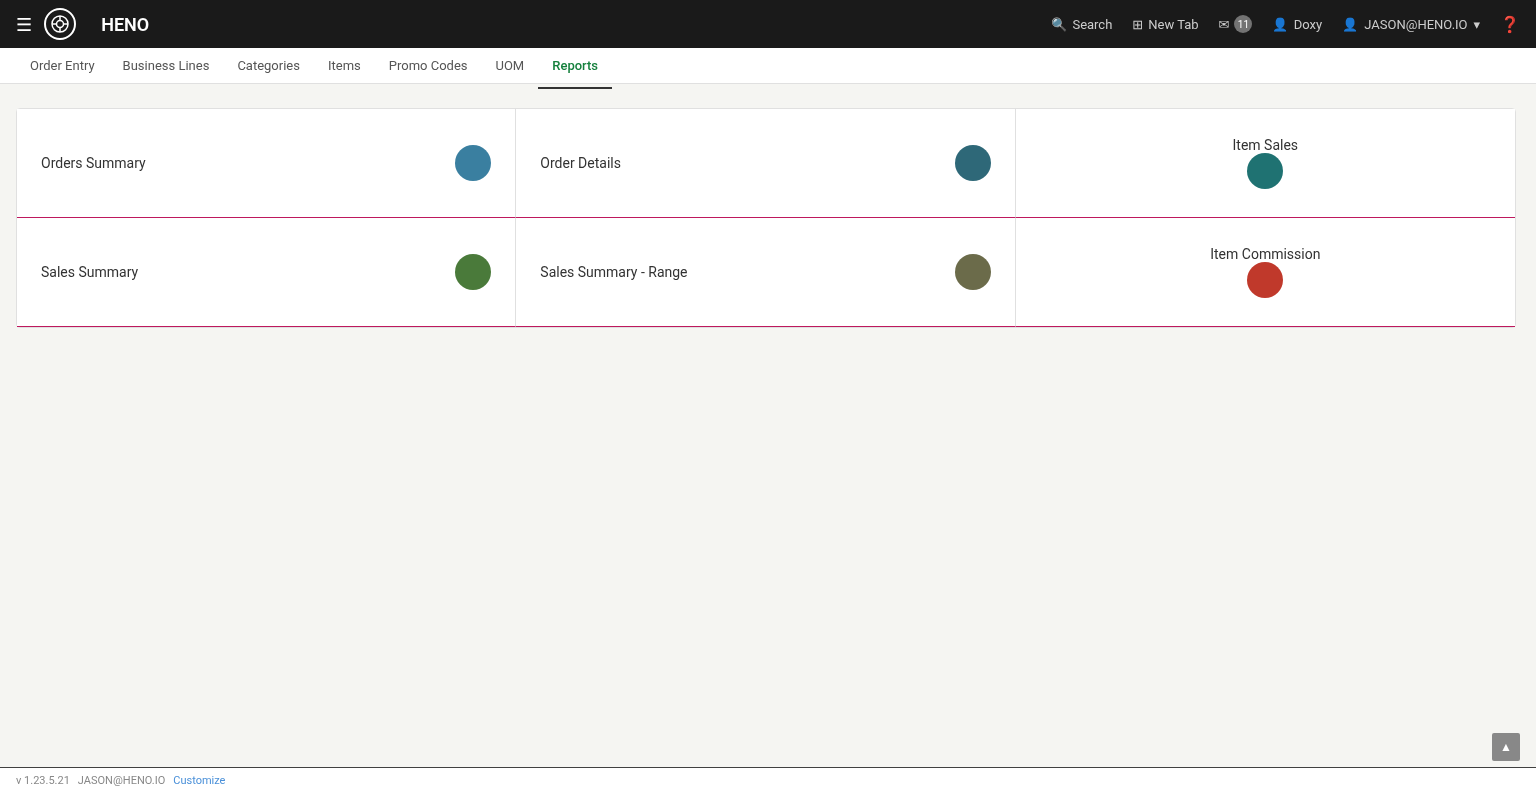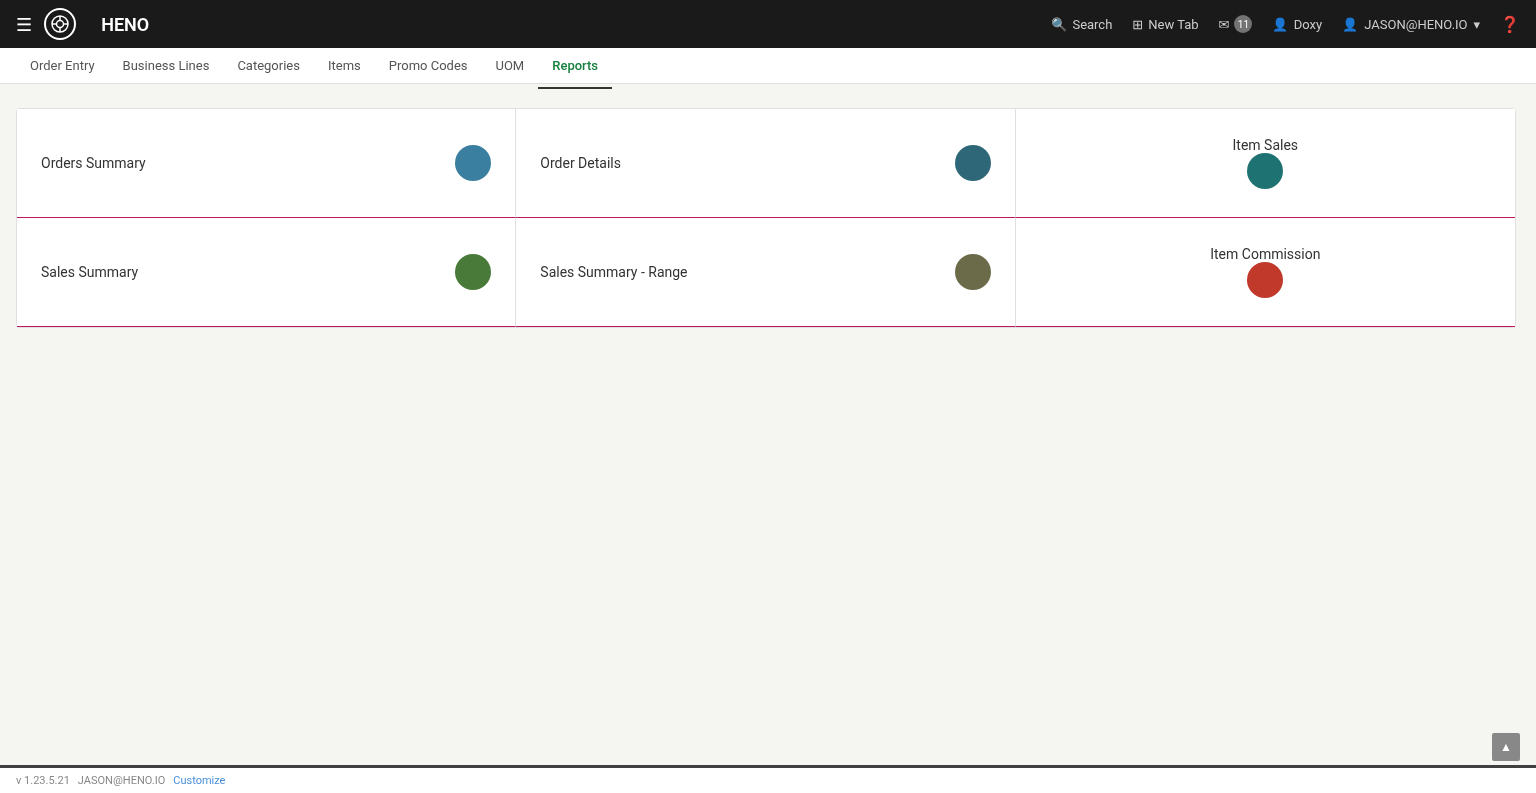--- a/index.html
+++ b/index.html
@@ -95,21 +95,21 @@
       width: 36px; height: 36px;
       border-radius: 50%;
       flex-shrink: 0;
     }
 
     
     .footer {
       position: fixed;
       bottom: 0; left: 0; right: 0;
       background: #fff;
-      border-top: 3px solid #404040;
+      border-top: 1px solid #404040;
       padding: 6px 16px;
       font-size: 11px;
       color: #888;
       display: flex;
       align-items: center;
       gap: 8px;
     }
     .footer-customize { color: #4a90d9; cursor: pointer; }
 
     

